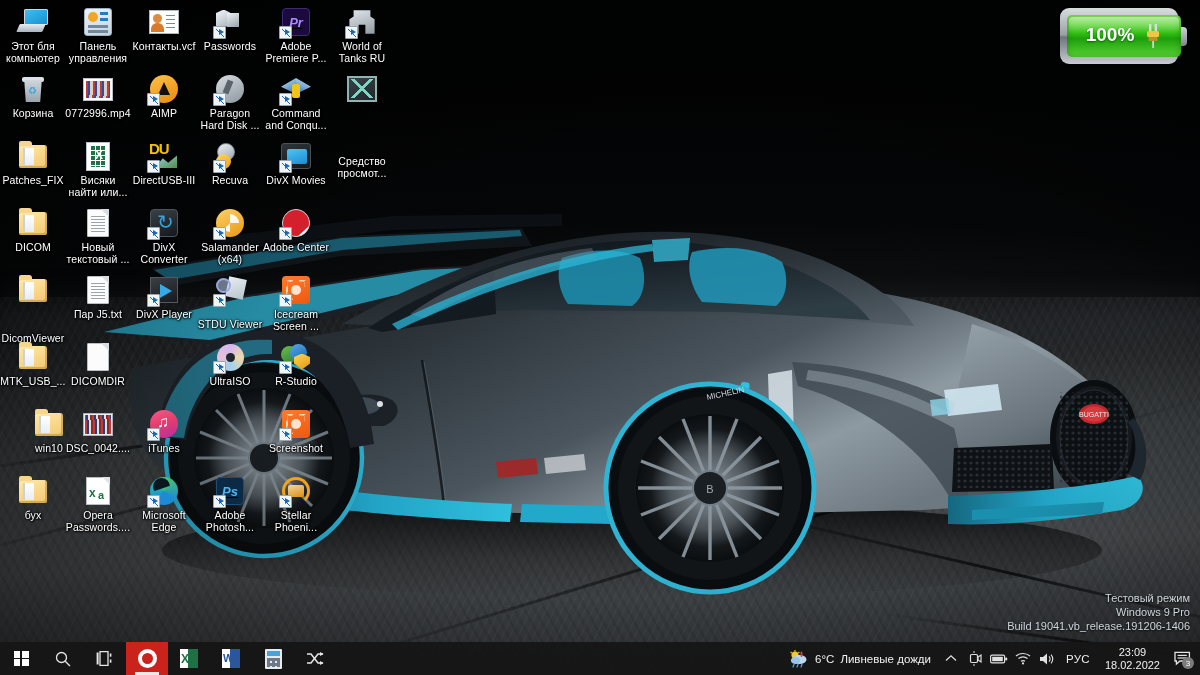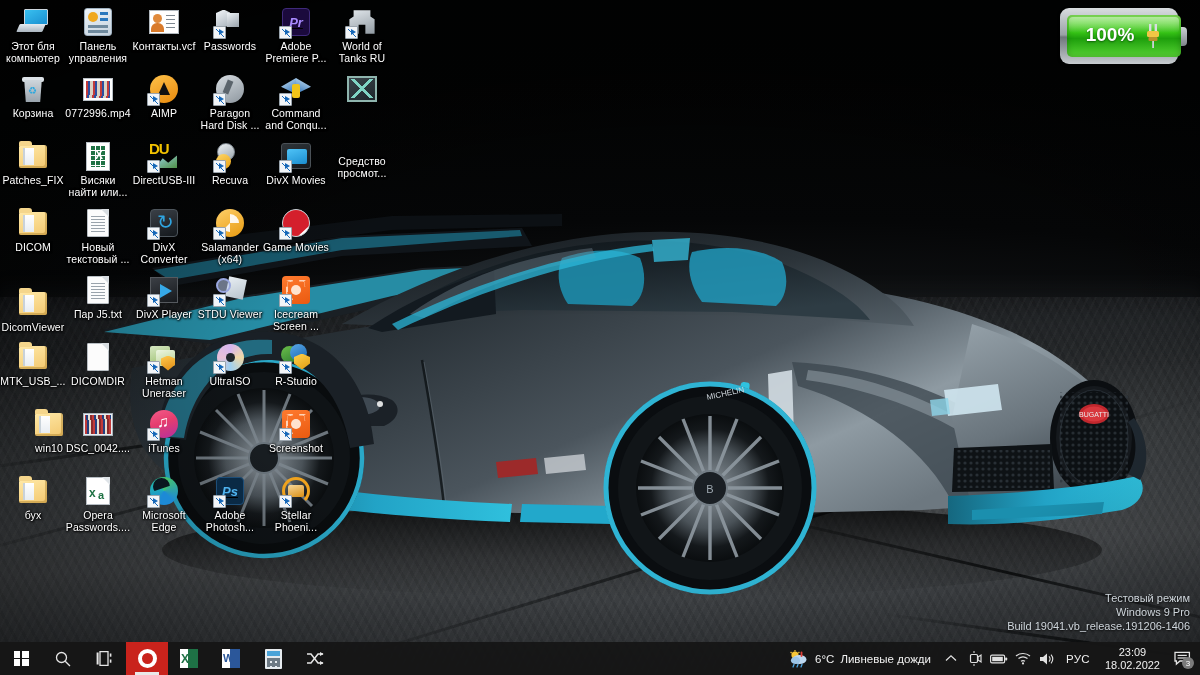--- a/index.html
+++ b/index.html
@@ -674,44 +674,44 @@
           <span class="ic-sal"></span>
           <span class="shortcut"></span>
         </span>
         <span class="lbl">Salamander<span class="l2">(x64)</span></span>
       </div>
       <div class="dicon" style="left: 263px; top: 207px;">
         <span class="glyph">
           <span class="ic-gc"></span>
           <span class="shortcut"></span>
         </span>
-        <span class="lbl">Game Movies</span>
-      </div>
-      <div class="dicon" style="left: 0px; top: 287px;">
+        <span class="lbl">Adobe Center</span>
+      </div>
+      <div class="dicon" style="left: 0px; top: 274px; gap: 24px;">
         <span class="glyph">
           <span class="ic-folder"></span>
         </span>
         <span class="lbl">DicomViewer</span>
       </div>
       <div class="dicon" style="left: 65px; top: 274px;">
         <span class="glyph">
           <span class="ic-doc">
             <span class="lines"></span>
           </span>
         </span>
         <span class="lbl">Пар J5.txt</span>
       </div>
       <div class="dicon" style="left: 131px; top: 274px;">
         <span class="glyph">
           <span class="ic-play"></span>
           <span class="shortcut"></span>
         </span>
         <span class="lbl">DivX Player</span>
       </div>
-      <div class="dicon" style="left: 197px; top: 274px;">
+      <div class="dicon" style="left: 197px; top: 274px; gap: 10px;">
         <span class="glyph">
           <span class="ic-stdu">
             <span class="pg"></span>
             <span class="mag"></span>
           </span>
           <span class="shortcut"></span>
         </span>
         <span class="lbl">STDU Viewer</span>
       </div>
       <div class="dicon" style="left: 263px; top: 274px;">
@@ -727,31 +727,20 @@
         <span class="glyph">
           <span class="ic-folder"></span>
         </span>
         <span class="lbl">MTK_USB_...</span>
       </div>
       <div class="dicon" style="left: 65px; top: 341px;">
         <span class="glyph">
           <span class="ic-doc"></span>
         </span>
         <span class="lbl">DICOMDIR</span>
-      </div>
-      <div class="dicon" style="left: 131px; top: 341px;">
-        <span class="glyph">
-          <span class="ic-hetman">
-            <span class="f1"></span>
-            <span class="f2"></span>
-            <span class="sh"></span>
-          </span>
-          <span class="shortcut"></span>
-        </span>
-        <span class="lbl">Hetman<span class="l2">Uneraser</span></span>
       </div>
       <div class="dicon" style="left: 197px; top: 341px;">
         <span class="glyph">
           <span class="ic-ultraiso"></span>
           <span class="shortcut"></span>
         </span>
         <span class="lbl">UltraISO</span>
       </div>
       <div class="dicon" style="left: 263px; top: 341px;">
         <span class="glyph">

